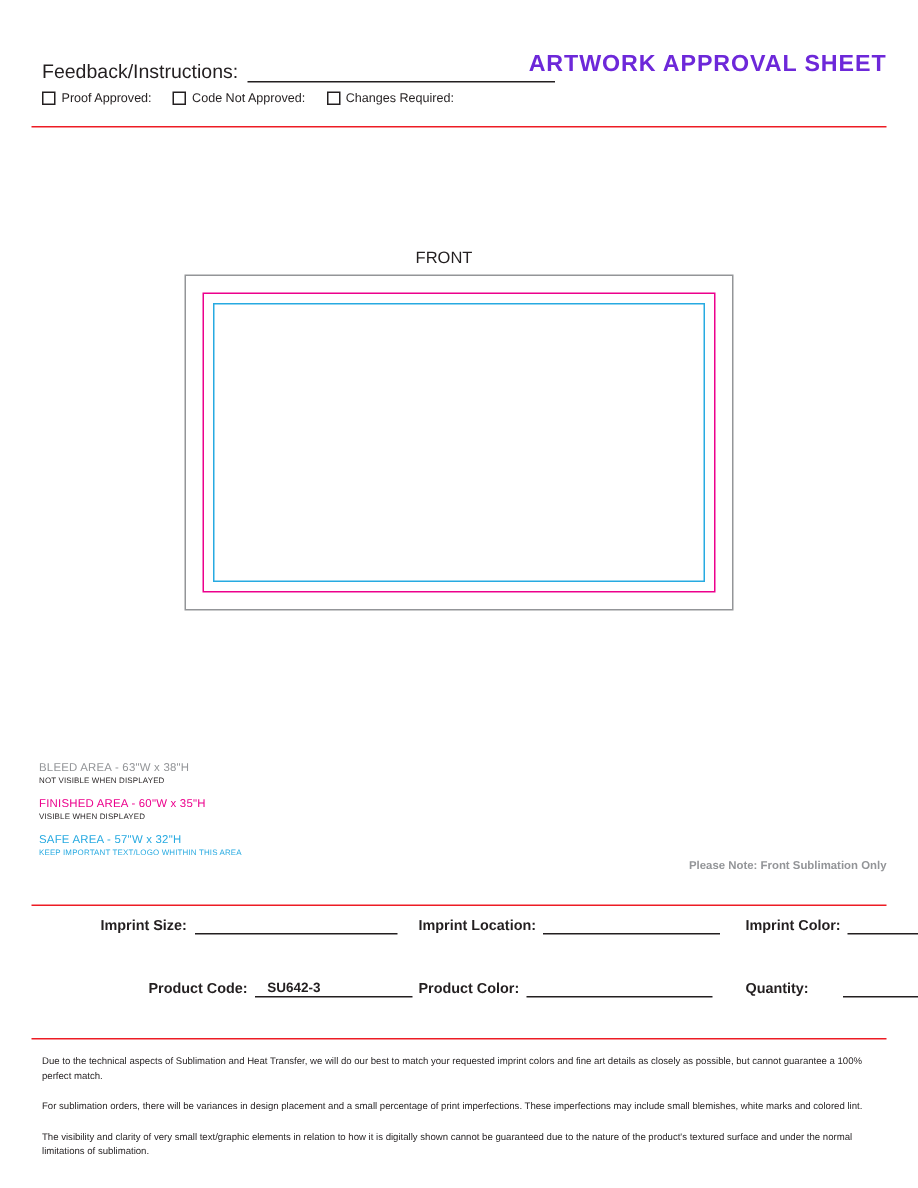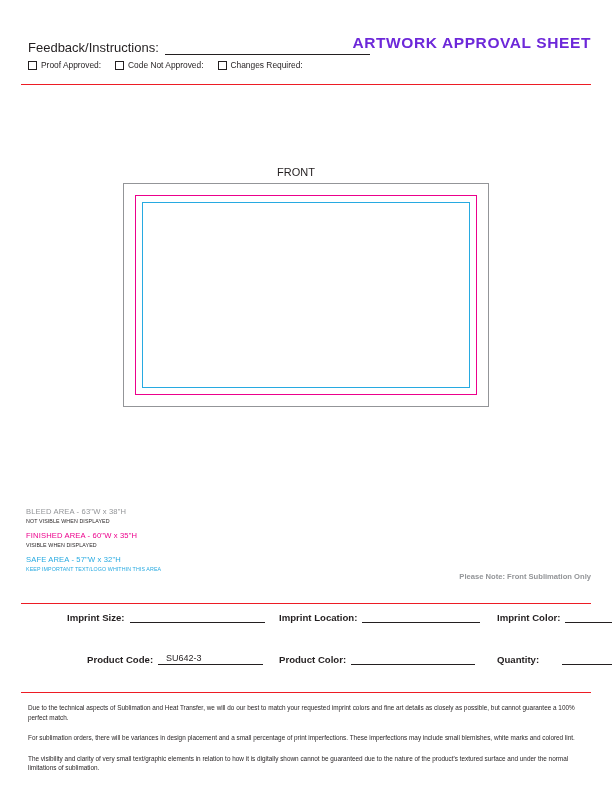--- a/index.html
+++ b/index.html
@@ -168,21 +168,21 @@
     border-bottom: 0.9px solid #231f20;
     height: 11px;
     margin-left: 5px;
     position: relative;
   }
   .field .line .val {
     position: absolute;
     left: 8px;
     bottom: 1px;
     font-size: 9px;
-    font-weight: normal;
+    font-weight: bold;
     color: #231f20;
   }
 
   .rule-red-bot {
     position: absolute;
     left: 21px;
     top: 692px;
     width: 570px;
     height: 0;
     border-top: 1.2px solid #ed1c24;
@@ -269,21 +269,21 @@
     </div>
     <div class="field" style="left:458px;justify-content:space-between;">
       <span>Imprint Color:</span>
       <span class="line" style="width:61px;">
         <span class="val"></span>
       </span>
     </div>
   </div>
 
   <div class="field-row" style="margin-top:12px;">
-    <div class="field" style="left:24px;padding-left:24px;">
+    <div class="field" style="left:36px;padding-left:24px;">
       <span>Product Code:</span>
       <span class="line" style="width:105px;">
         <span class="val">SU642-3</span>
       </span>
     </div>
     <div class="field" style="left:240px;">
       <span>Product Color:</span>
       <span class="line" style="width:124px;">
         <span class="val"></span>
       </span>

